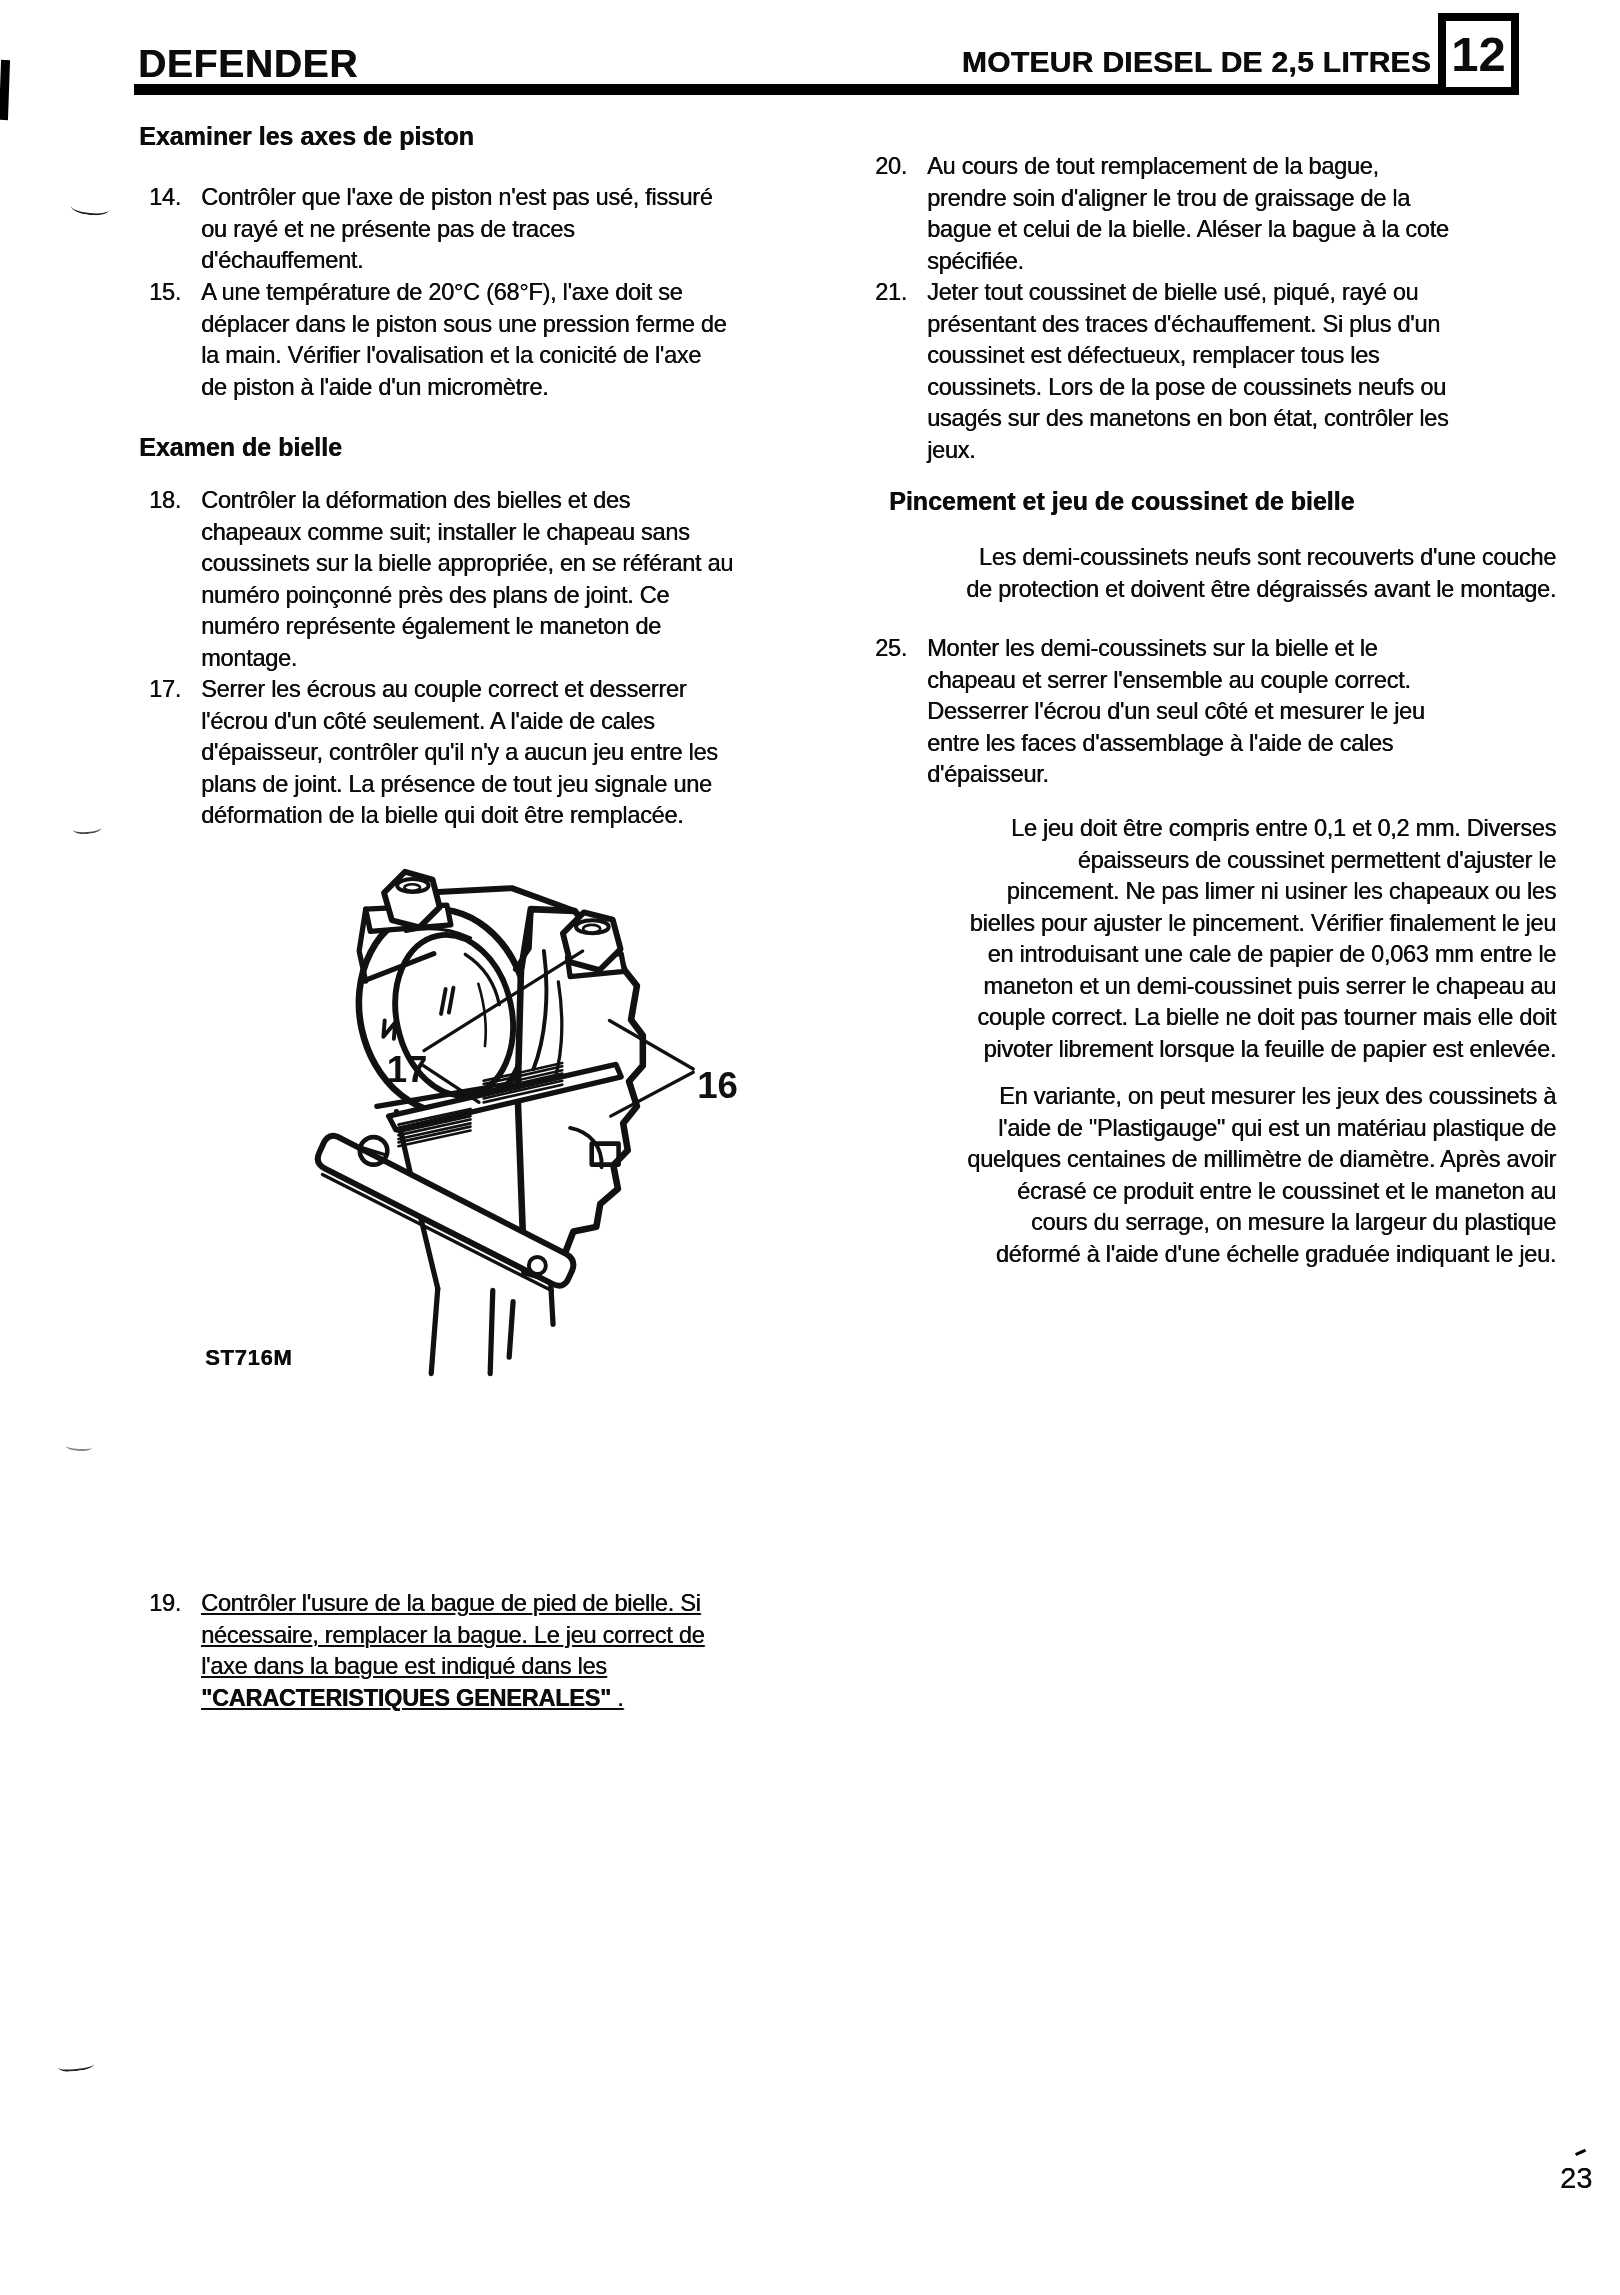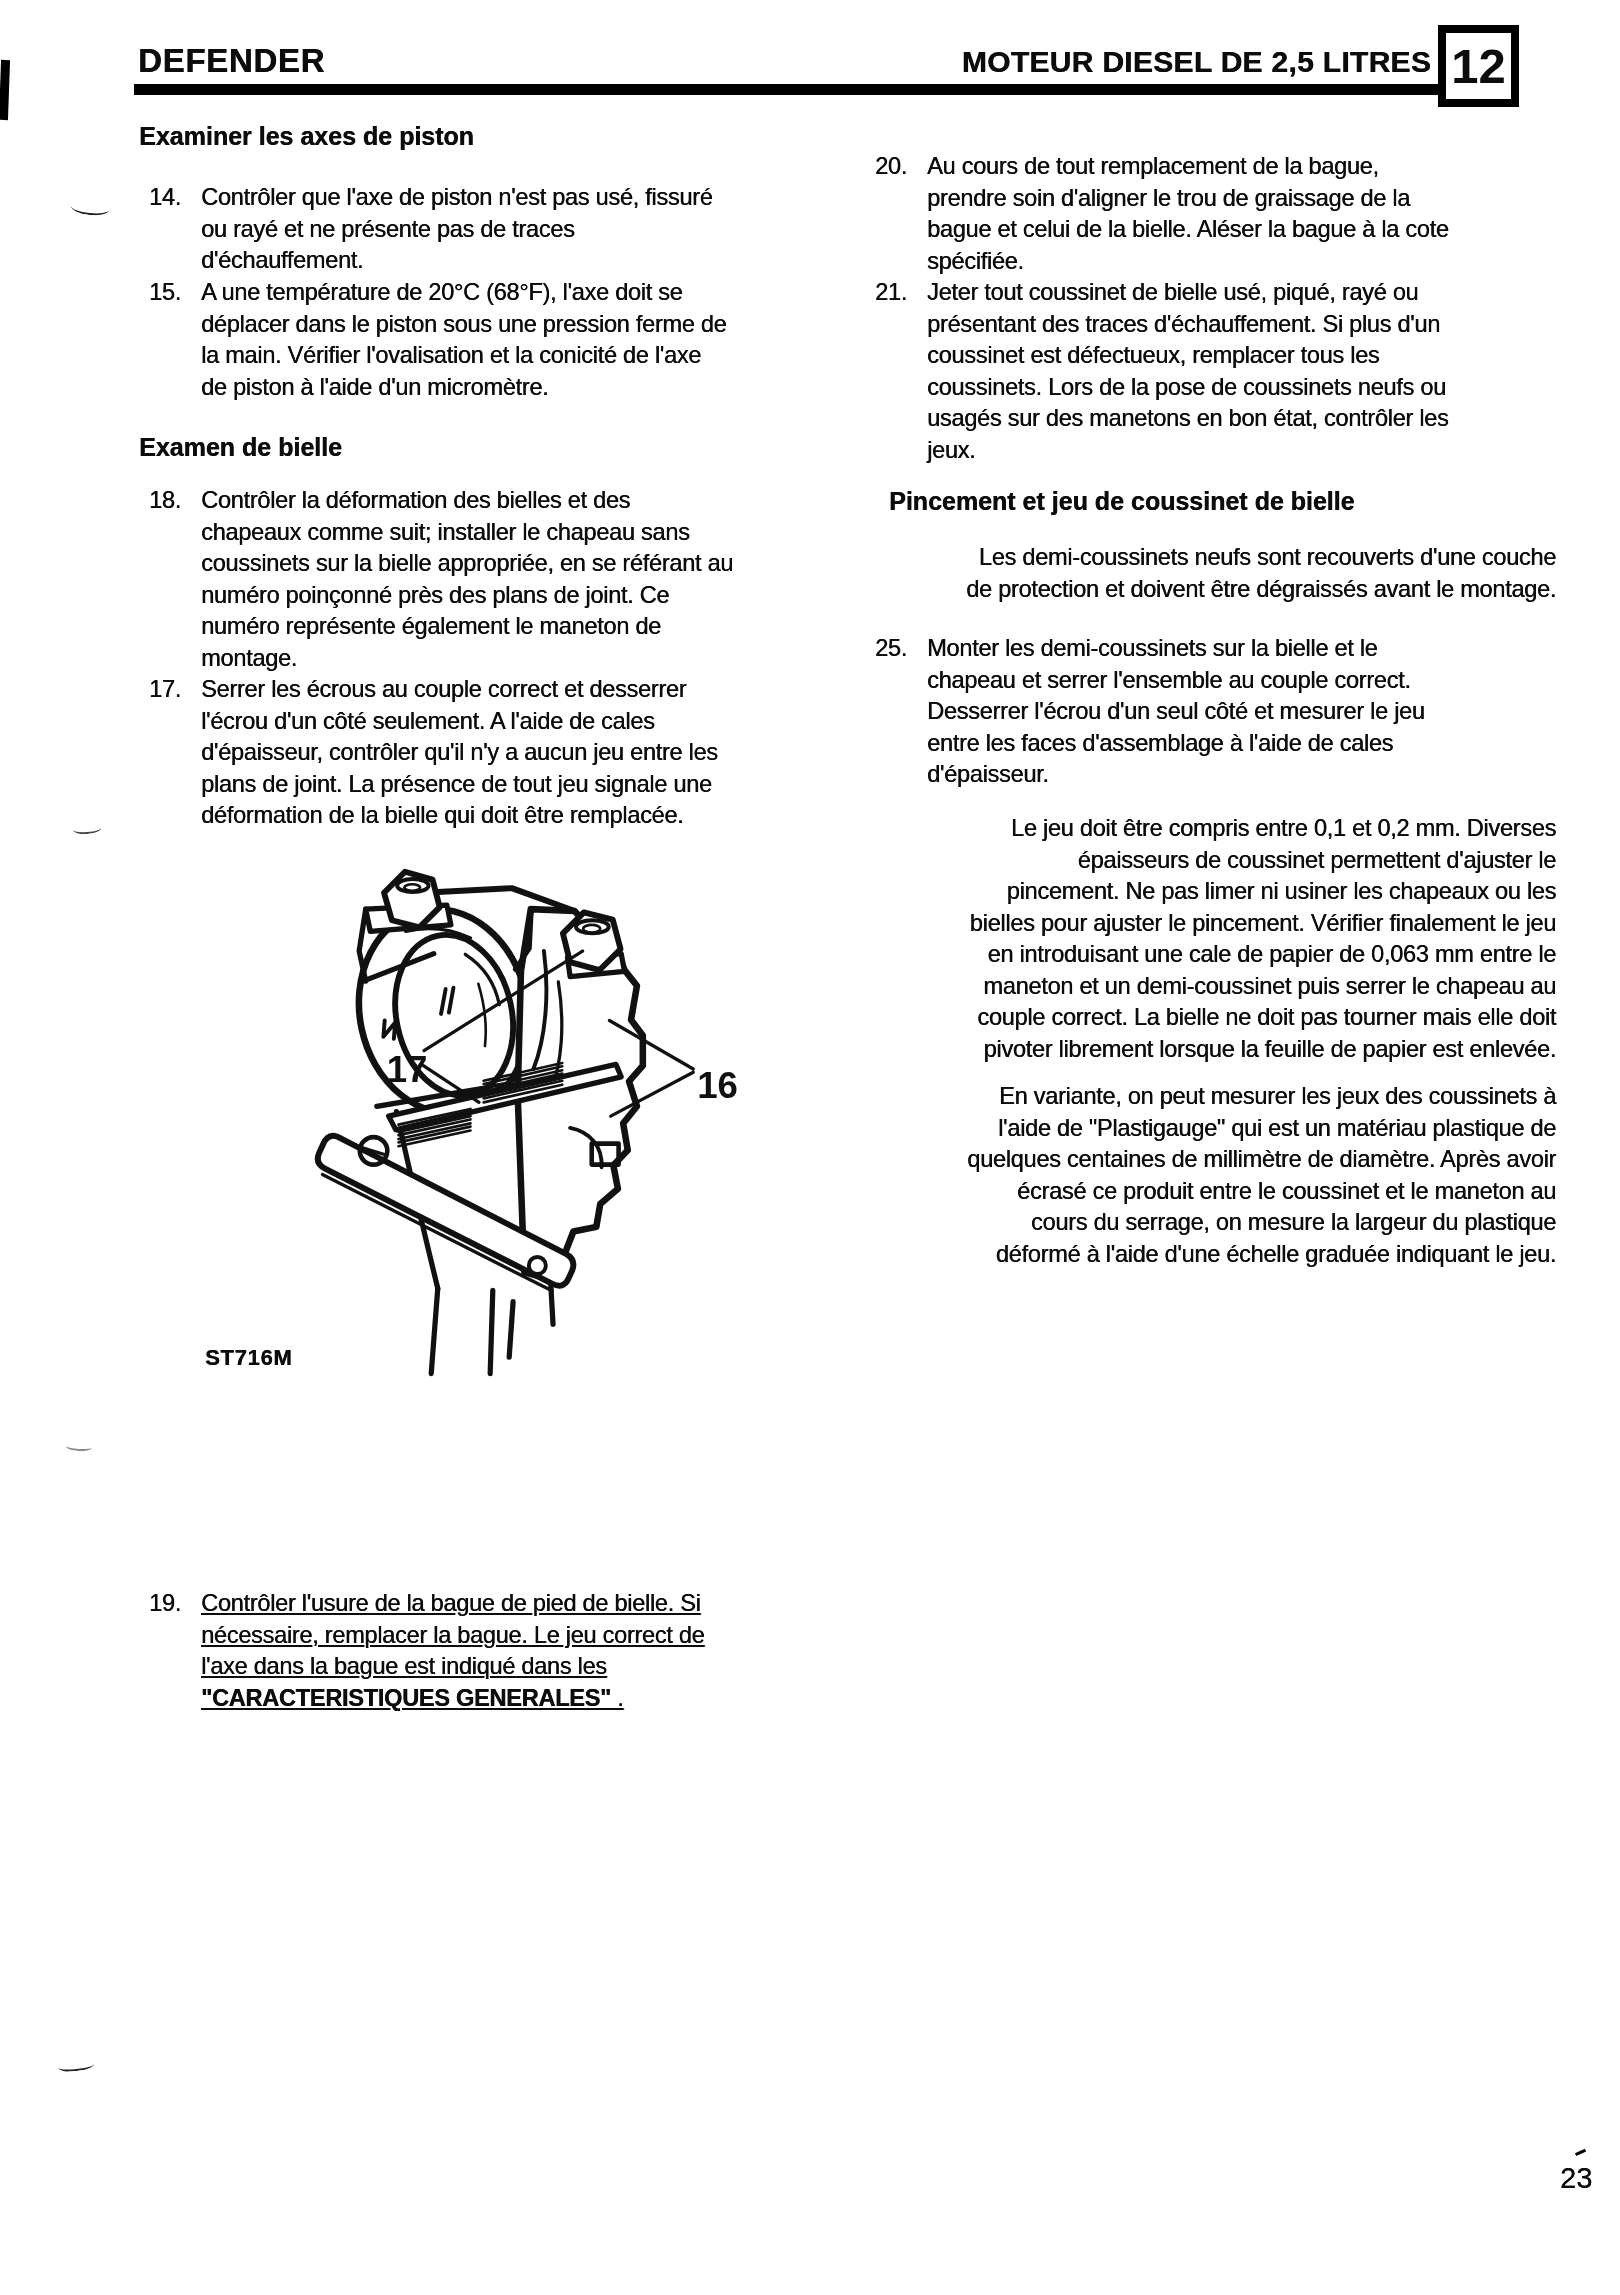--- a/index.html
+++ b/index.html
@@ -2,21 +2,21 @@
 <html style="font-size:10.5px"><head>
 <meta charset="utf-8">
 <style>
   html,body{margin:0;padding:0;background:#e8e8e8;}
   #page{
     position:relative;width:1620px;height:2295px;background:#ffffff;
     font-family:"Liberation Sans", sans-serif;color:#0c0c0c;overflow:hidden;
   }
   .abs{position:absolute;}
   
-  .brand{font-size:33px;font-weight:700;letter-spacing:0.7px;text-shadow:0.5px 0 0 currentColor;}
+  .brand{font-size:39px;font-weight:700;letter-spacing:0.7px;text-shadow:0.5px 0 0 currentColor;}
   .htitle{font-size:30px;font-weight:700;letter-spacing:0.3px;text-shadow:0.5px 0 0 currentColor;}
   .hrule{background:#000;}
   .secbox{
     border:8.5px solid #000;width:65px;height:66px;display:flex;align-items:center;justify-content:center;
     font-size:49px;font-weight:700;background:#fff;
   }
   
   .h2{font-size:25px;font-weight:700;text-shadow:0.5px 0 0 currentColor;white-space:nowrap;}
   .li{font-size:23.6px;line-height:31.5px;letter-spacing:-0.3px;text-shadow:0.4px 0 0 currentColor;}
   .li .num{position:absolute;left:0;top:0;}
@@ -33,21 +33,21 @@
   .artifact{pointer-events:none;}
 </style>
 </head>
 <body>
 
 <div id="page">
 
   <div class="abs brand" style="left:138px;top:42px;">DEFENDER</div>
   <div class="abs htitle" style="right:189px;top:45px;">MOTEUR DIESEL DE 2,5 LITRES</div>
   <div class="abs hrule" style="left:134px;top:84px;width:1385px;height:11px;"></div>
-  <div class="abs secbox" style="left:1438px;top:13px;margin-top:12px;">
+  <div class="abs secbox" style="left:1438px;top:13px;">
     <span>12</span>
   </div>
 
   <div class="abs h2" style="left:139px;top:122px;">Examiner les axes de piston</div>
 
   <div class="abs li" style="left:149px;top:182px;">
     <span class="num">14.</span>
     <span class="txt">Contrôler que l'axe de piston n'est pas usé, fissuré
 ou rayé et ne présente pas de traces
 d'échauffement.</span>

